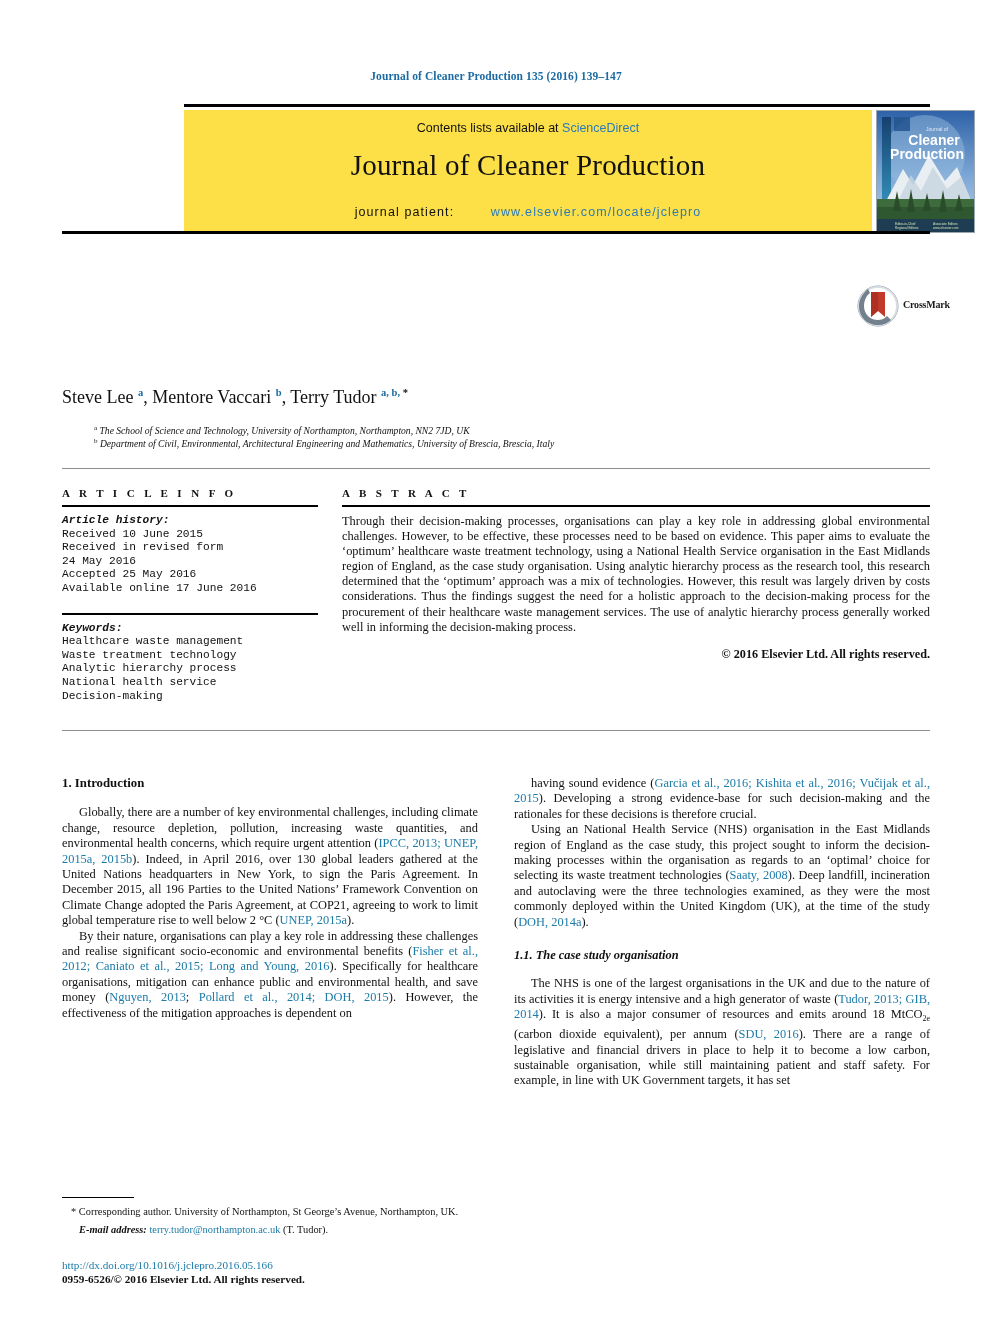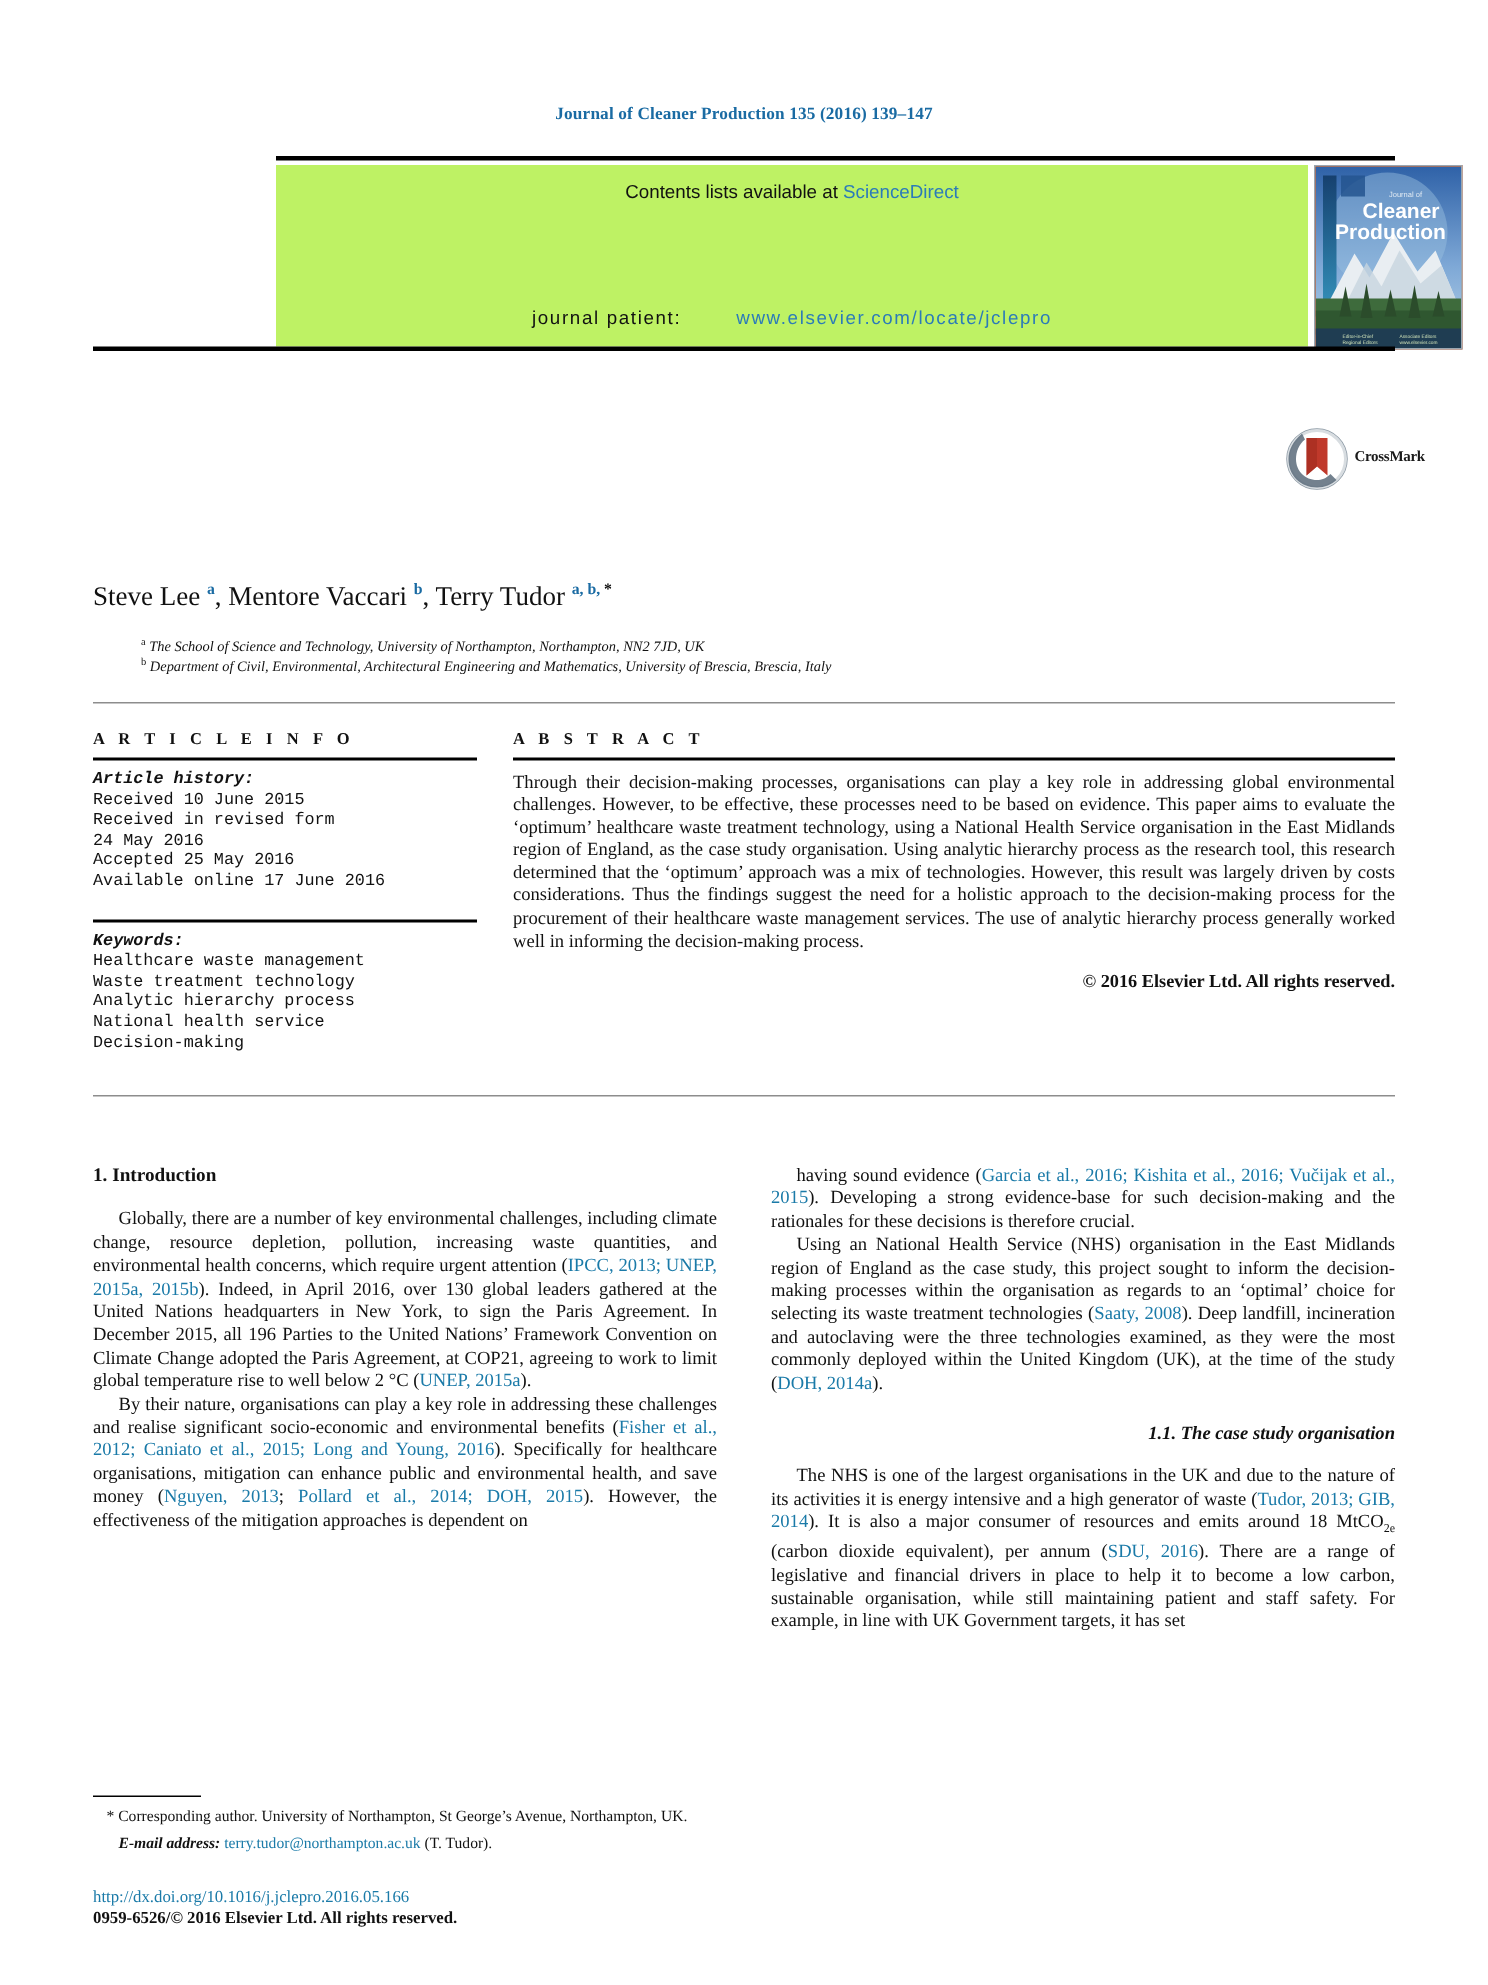--- a/index.html
+++ b/index.html
@@ -71,21 +71,21 @@
     font-size: 21px;
     letter-spacing: 0.5px;
     color: #e87722;
     font-weight: 400;
   }
   .grayband {
     position: absolute;
     left: 122px; top: 6px;
     width: 688px;
     height: 121px;
-    background: #bef264;
+    background: #fde047;
   }
   .contents-line {
     position: absolute;
     left: 0; top: 11px;
     width: 688px;
     text-align: center;
     font-family: "Liberation Sans", sans-serif;
     font-size: 12.5px;
     color: #111;
   }
@@ -246,21 +246,21 @@
     font-weight: bold;
     font-size: 12.8px;
     margin: 0 0 14px 0;
     text-align: left;
   }
   .sub-h {
     font-weight: bold;
     font-style: italic;
     font-size: 12.4px;
     margin: 18px 0 13px 0;
-    text-align: right;
+    text-align: left;
   }
   p.body { margin: 0; text-indent: 17px; }
   a.cit, span.cit { color: #1a7aa8; text-decoration: none; }
   span.link { color: #1a7aa8; }
 
   
   .foot {
     position: absolute;
     left: 62px; top: 1206px;
     width: 416px;
@@ -300,20 +300,21 @@
   <div class="runhead">Journal of Cleaner Production 135 (2016) 139–147</div>
 
   <div class="masthead">
     <div class="rule-top"></div>
 
 
     <div class="grayband">
       <div class="contents-line">
         <span>Contents lists available at </span><span class="sd">ScienceDirect</span>
       </div>
+      <div class="journal-title">Journal of Cleaner Production</div>
       <div class="homepage-line">
         <span>journal patient: </span><span class="url">www.elsevier.com/locate/jclepro</span>
       </div>
     </div>
 
     <div class="coverimg">
       <svg width="97" height="121" viewBox="0 0 97 121">
         <defs>
           <linearGradient id="sky" x1="0" y1="0" x2="0" y2="1">
             <stop offset="0%" stop-color="#2f62a8"></stop>

